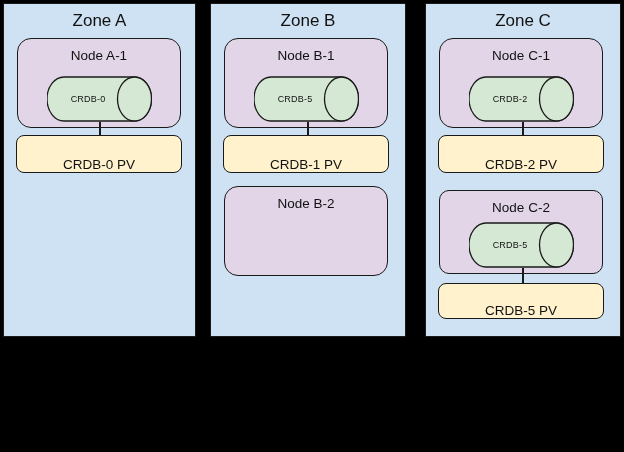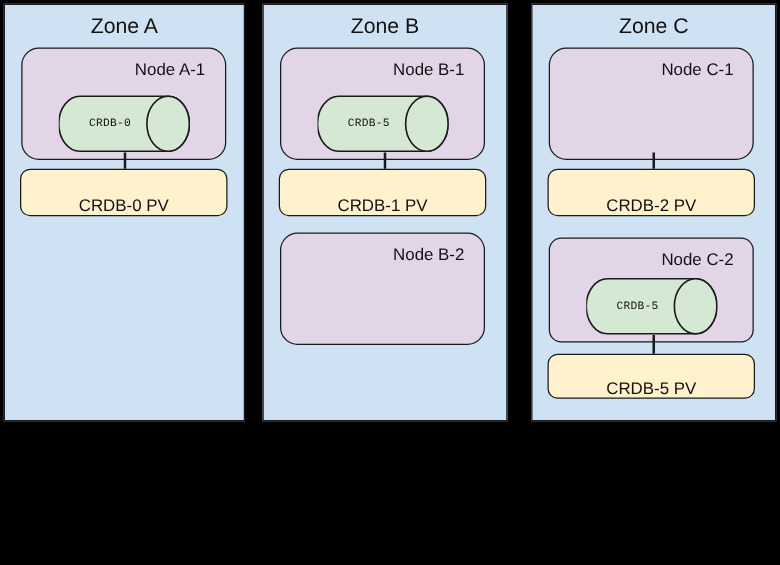--- a/index.html
+++ b/index.html
@@ -51,30 +51,28 @@
   .node-row1 { top: 34px; height: 90px; }
   .node-b2   { top: 182px; height: 90px; }
   .node-c2   { top: 186px; height: 84px; border-radius: 10px; }
   .node-title {
     position: absolute;
     top: 9px; left: 0;
     width: 100%;
     text-align: center;
     font-size: 13.5px;
     line-height: 16px;
-    margin-left: 37px;
   }
   .cyl {
     position: absolute;
     left: 50%;
     margin-left: -52px;
     width: 105px;
     height: 46px;
     bottom: 5px;
-    font-family: Liberation Mono, monospace;
   }
   .cyl svg { display: block; }
   .cyl-label {
     position: absolute;
     top: 0; left: 0;
     width: 82px;
     height: 46px;
     display: flex;
     align-items: center;
     justify-content: center;
@@ -146,20 +144,27 @@
     </div>
     <div class="node node-b2">
       <div class="node-title">Node B-2</div>
     </div>
   </div>
 
   <div class="zone zone-c">
     <div class="zone-title">Zone C</div>
     <div class="node node-row1">
       <div class="node-title">Node C-1</div>
+      <div class="cyl">
+        <svg width="105" height="46" viewBox="0 0 105 46">
+          <path class="db-shape" d="M17,1 L87.5,1 A17,22 0 0 1 87.5,45 L17,45 A17,22 0 0 1 17,1 Z"></path>
+          <ellipse class="db-shape" cx="87.5" cy="23" rx="17" ry="22"></ellipse>
+        </svg>
+        <div class="cyl-label">CRDB-2</div>
+      </div>
     </div>
     <div class="connector conn-row1"></div>
     <div class="pv pv-row1">
       <span>CRDB-2 PV</span>
     </div>
     <div class="node node-c2">
       <div class="node-title">Node C-2</div>
       <div class="cyl">
         <svg width="105" height="46" viewBox="0 0 105 46">
           <path class="db-shape" d="M17,1 L87.5,1 A17,22 0 0 1 87.5,45 L17,45 A17,22 0 0 1 17,1 Z"></path>

